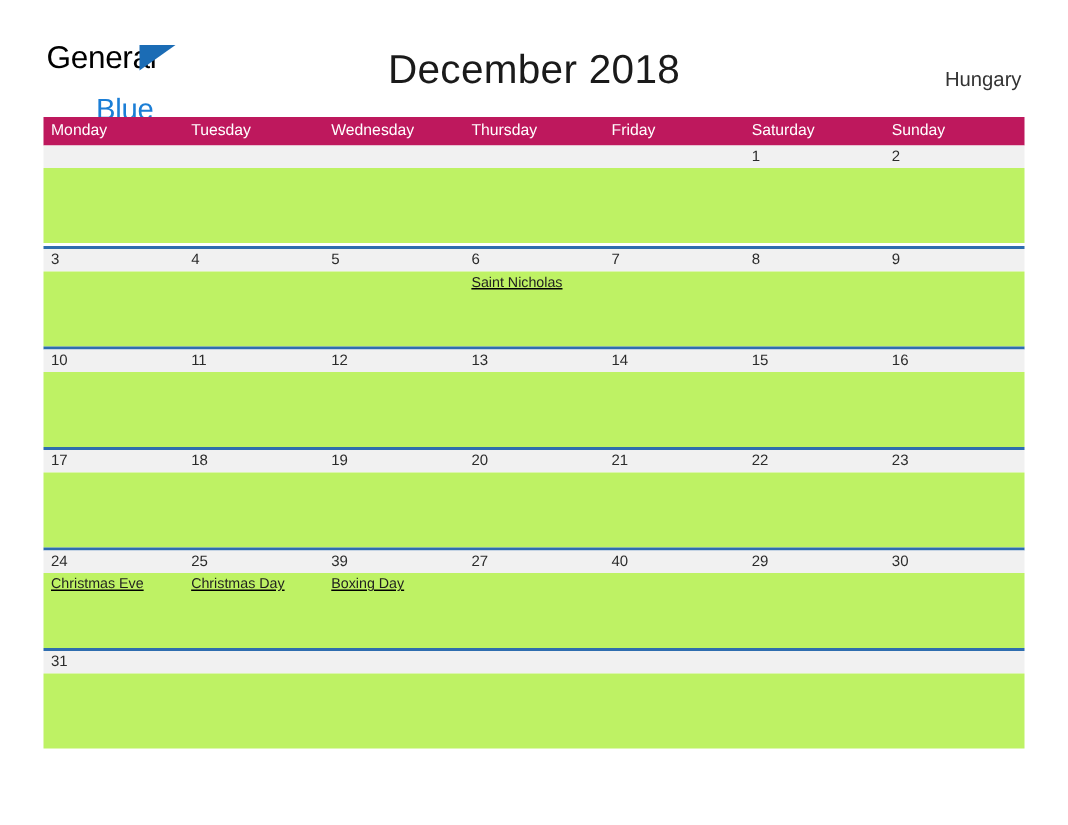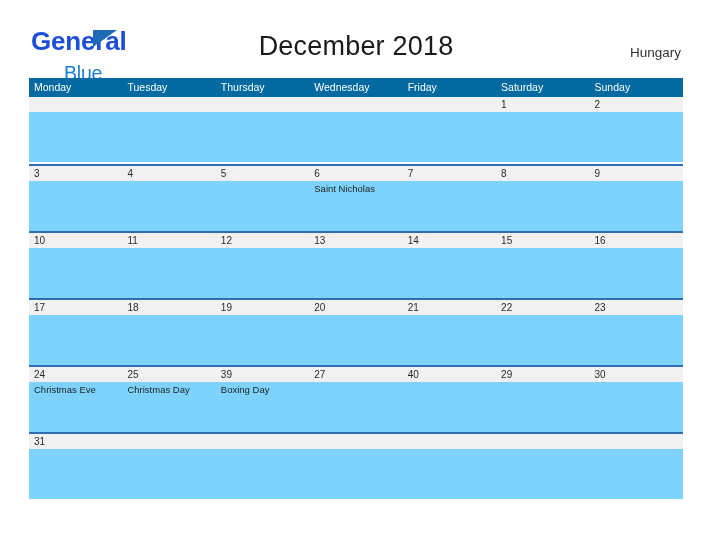--- a/index.html
+++ b/index.html
@@ -37,26 +37,25 @@
     left: 31px;
     top: 28px;
     width: 110px;
     height: 42px;
     line-height: 1;
     user-select: none;
   }
   .logo-row1 {
     position: relative;
     display: block;
-    font-size: 26px;
-    color: #1d4ed8;
+    font-size: 21px;
+    color: #000000;
     letter-spacing: -0.2px;
     font-family: "Liberation Sans", sans-serif;
     height: 21px;
-    font-weight: bold;
   }
   .logo-tri {
     position: absolute;
     left: 62px;
     top: 2px;
     width: 0;
     height: 0;
     border-left: 24px solid #1b6cb5;
     border-bottom: 17px solid transparent;
   }
@@ -95,21 +94,21 @@
   
   .calendar {
     position: absolute;
     left: 29px;
     top: 78px;
     width: 654px;
   }
 
   .weekdays {
     display: flex;
-    background: #0369a1;
+    background: #be185d;
     height: 19px;
   }
   .weekday {
     flex: 0 0 93.43px;
     width: 93.43px;
     box-sizing: border-box;
     color: #ffffff;
     font-size: 10.5px;
     line-height: 19px;
     padding-left: 5px;
@@ -142,22 +141,23 @@
     font-size: 10px;
     line-height: 15px;
     color: #2b2b2b;
     padding-left: 5px;
     white-space: nowrap;
     overflow: hidden;
   }
 
   .eventrow {
     display: flex;
-    background: #7dd3fc;
+    background: #bef264;
     height: 50px;
+    text-decoration: underline;
   }
   .eventcell {
     flex: 0 0 93.43px;
     width: 93.43px;
     box-sizing: border-box;
     font-size: 9.5px;
     line-height: 13px;
     color: #1f1f1f;
     padding: 1px 3px 0 5px;
     overflow: hidden;
@@ -181,22 +181,22 @@
 
     <div class="region">Hungary</div>
 
   </div>
 
   <div class="calendar">
 
     <div class="weekdays">
       <div class="weekday">Monday</div>
       <div class="weekday">Tuesday</div>
+      <div class="weekday">Wednesday</div>
       <div class="weekday">Thursday</div>
-      <div class="weekday">Wednesday</div>
       <div class="weekday">Friday</div>
       <div class="weekday">Saturday</div>
       <div class="weekday">Sunday</div>
     </div>
 
     <div class="week first">
       <div class="numrow">
         <div class="numcell"></div>
         <div class="numcell"></div>
         <div class="numcell"></div>

